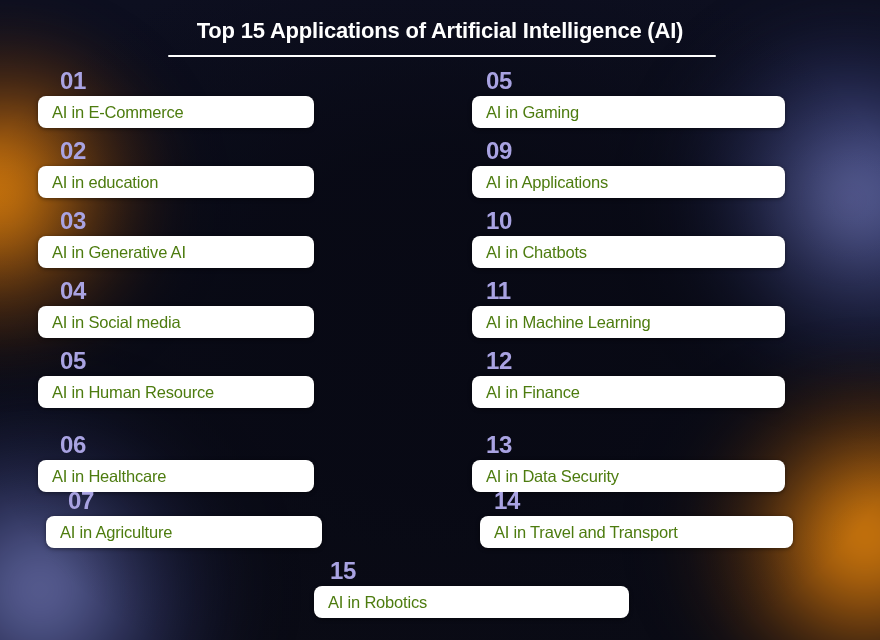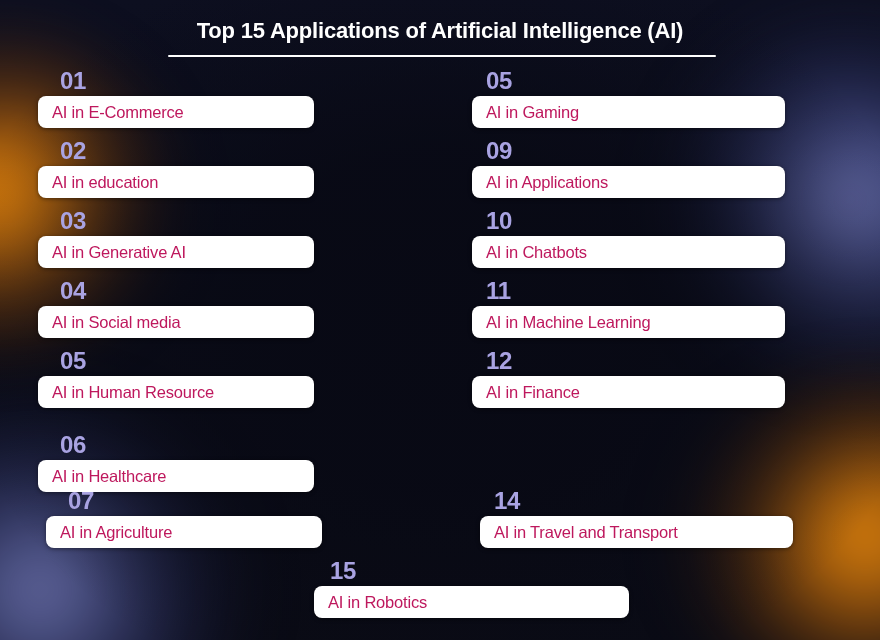--- a/index.html
+++ b/index.html
@@ -157,21 +157,21 @@
     height: 32px;
     border-radius: 8px;
     background: #ffffff;
     display: flex;
     align-items: center;
     padding-left: 14px;
     box-shadow: 0 1px 4px rgba(0,0,0,0.45);
   }
 
   .pill-label {
-    color: #be185d;
+    color: #4d7c0f;
     font-size: 16.5px;
     line-height: 1;
     letter-spacing: -0.2px;
     white-space: nowrap;
   }
 
   
   .col-left  { left: 38px;  width: 276px; }
   .col-right { left: 472px; width: 313px; }
   .col-left  .item-number  { left: 22px; }
@@ -284,20 +284,26 @@
       </div>
     </div>
 
     <div class="item col-right row-5">
       <div class="item-number">12</div>
       <div class="pill">
         <span class="pill-label">AI in Finance</span>
       </div>
     </div>
 
+    <div class="item col-right row-6">
+      <div class="item-number">13</div>
+      <div class="pill">
+        <span class="pill-label">AI in Data Security</span>
+      </div>
+    </div>
 
     <div class="item col-right row-7">
       <div class="item-number">14</div>
       <div class="pill">
         <span class="pill-label">AI in Travel and Transport</span>
       </div>
     </div>
 
     <div class="item item-center row-8">
       <div class="item-number">15</div>

